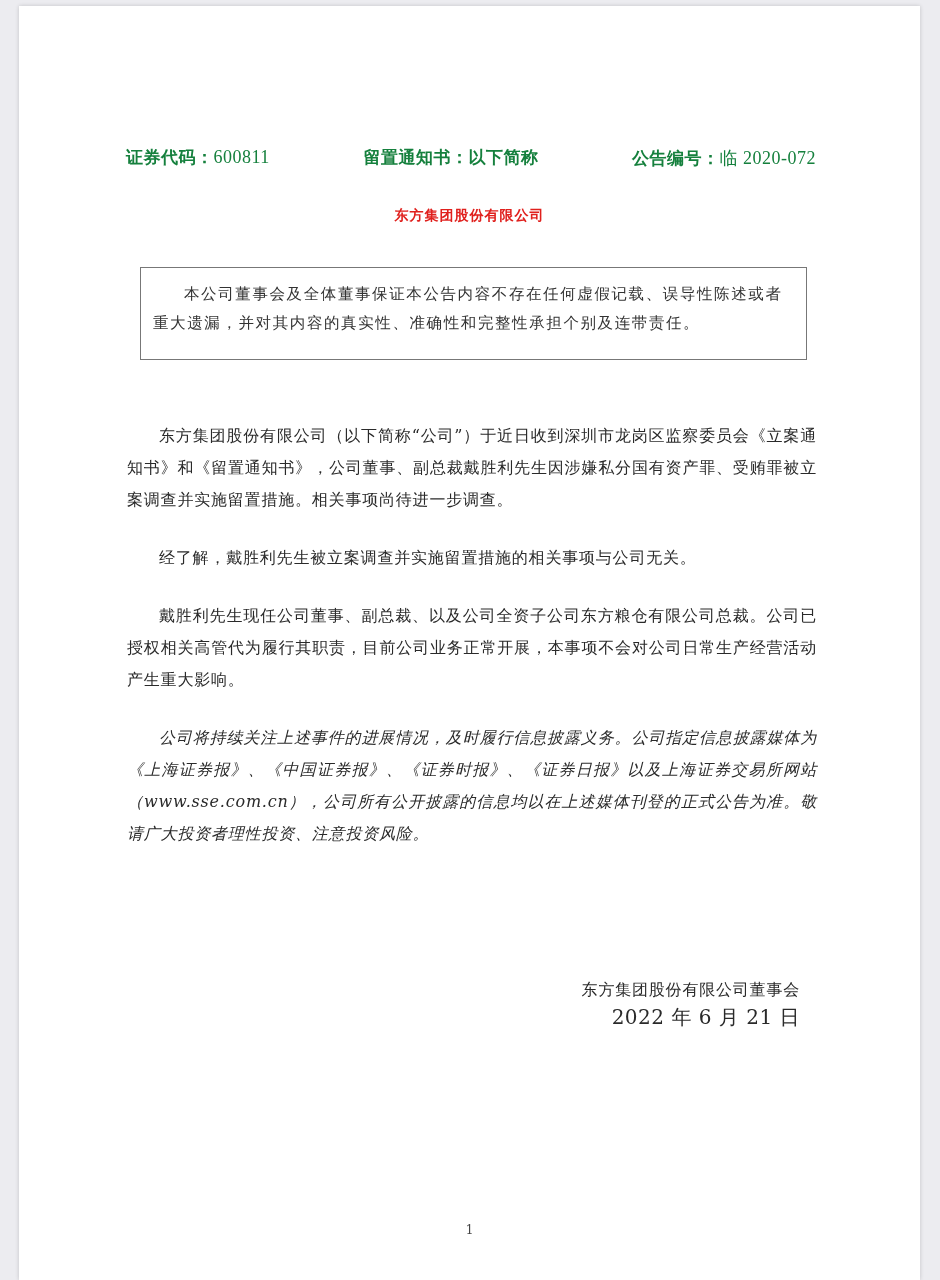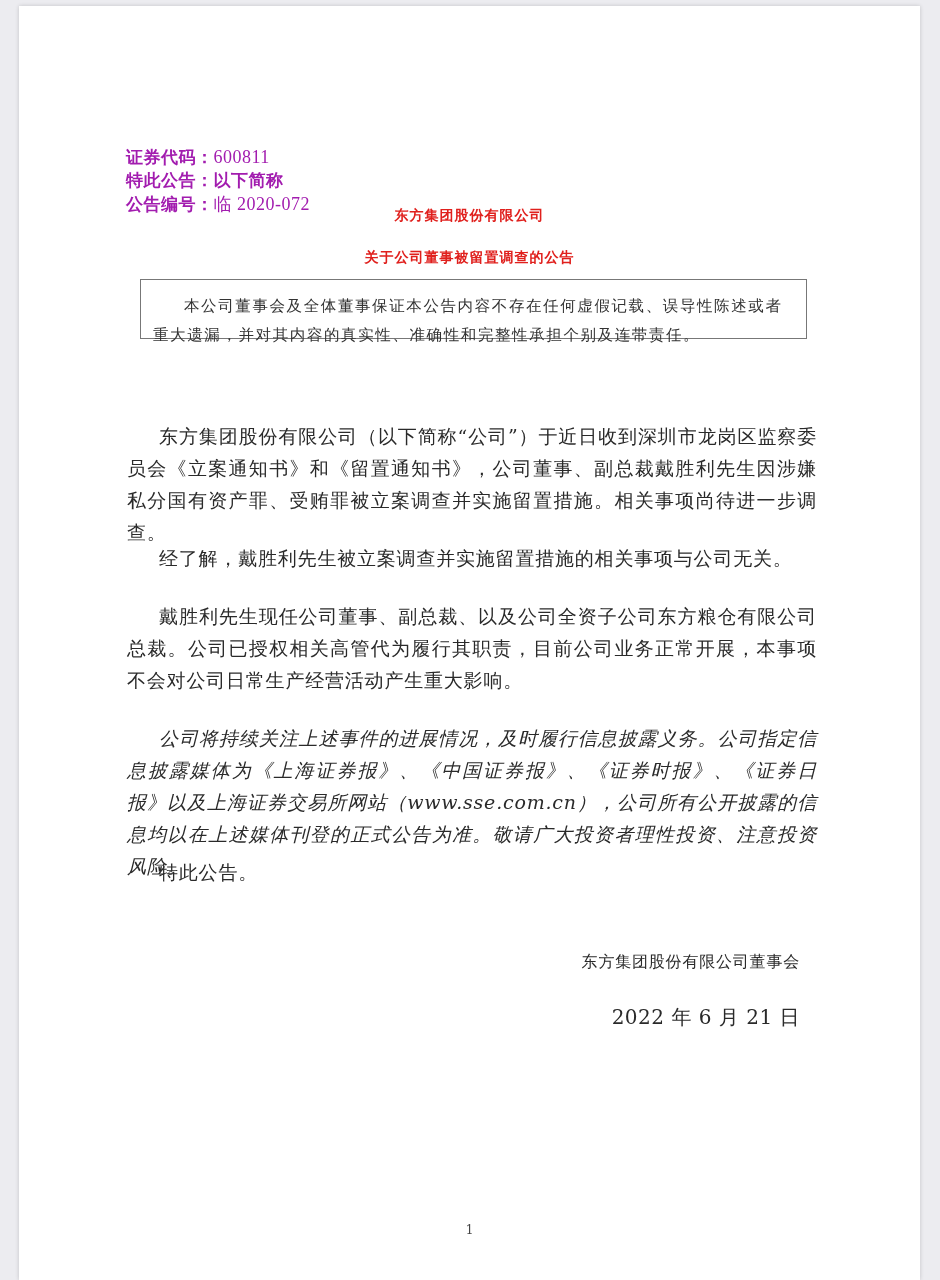--- a/index.html
+++ b/index.html
@@ -17,100 +17,95 @@
       width: 901px; height: 1274px;
       background: #ffffff;
       box-shadow: 0 0 4px rgba(0,0,0,0.18);
     }
     .meta-row {
       position: absolute;
       top: 140px; left: 107px; width: 690px;
       font-size: 17px;
       font-family: "DejaVu Sans", "Liberation Sans", sans-serif;
       font-weight: bold;
-      color: #a21caf;
+      color: #15803d;
       display: flex; justify-content: space-between;
       letter-spacing: 0.5px;
-      flex-direction: column;
     }
     .meta-row .num { font-family: "Liberation Serif", serif; font-weight: normal; font-size: 18px; }
     .title {
       position: absolute; left: 0; width: 901px; text-align: center;
       font-family: "DejaVu Sans", "Liberation Sans", sans-serif;
       font-weight: bold; color: #e0201d; font-size: 14px; letter-spacing: 1px;
     }
     .title.t1 { top: 201px; }
     .title.t2 { top: 243px; }
     .notice-box {
       position: absolute;
-      left: 121px; top: 273px; width: 667px; height: 60px;
+      left: 121px; top: 261px; width: 667px; height: 93px;
       border: 1px solid #777;
       box-sizing: border-box;
       padding: 12px 10px 0 12px;
       font-size: 15.5px; line-height: 29px; letter-spacing: 1.6px;
       font-family: "DejaVu Serif", serif;
       color: #333;
     }
     .notice-box p { margin: 0; text-indent: 31px; }
     .body-text {
       position: absolute; left: 108px; width: 690px;
-      font-size: 19px; line-height: 32px; letter-spacing: 0.8px;
+      font-size: 16px; line-height: 32px; letter-spacing: 0.8px;
       color: #2a2a2a;
       font-family: "DejaVu Serif", serif;
     }
     .body-text p { margin: 0; text-indent: 32px; text-align: justify; }
     .p1 { top: 414px; }
     .p2 { top: 536px; }
     .p3 { top: 594px; }
     .p4 { top: 716px; font-style: italic; }
     .p5 { top: 850px; }
     .signature {
-      position: absolute; right: 120px; top: 946px;
+      position: absolute; right: 120px; top: 974px;
       font-size: 16px; letter-spacing: 0.8px; text-align: right; color: #2a2a2a;
     }
     .date {
       position: absolute; right: 120px; top: 998px;
       font-size: 20px; letter-spacing: 0.5px; text-align: right; color: #2a2a2a;
     }
     .page-number {
       position: absolute; left: 0; width: 901px; top: 1217px;
       text-align: center; font-size: 12px; color: #444;
     }
   </style>
 </head>
 <body>
 
 <div class="page">
 
   <div class="meta-row">
     <span><span>证券代码：</span><span class="num">600811</span></span>
-    <span><span>特此公告：</span><span>以下简称</span></span>
+    <span><span>留置通知书：</span><span>以下简称</span></span>
     <span><span>公告编号：</span><span class="num">临 2020-072</span></span>
   </div>
 
   <div class="title t1">东方集团股份有限公司</div>
-  <div class="title t2">关于公司董事被留置调查的公告</div>
 
   <div class="notice-box">
     <p>本公司董事会及全体董事保证本公告内容不存在任何虚假记载、误导性陈述或者重大遗漏，并对其内容的真实性、准确性和完整性承担个别及连带责任。</p>
   </div>
 
   <div class="body-text p1">
       <p>东方集团股份有限公司（以下简称“公司”）于近日收到深圳市龙岗区监察委员会《立案通知书》和《留置通知书》，公司董事、副总裁戴胜利先生因涉嫌私分国有资产罪、受贿罪被立案调查并实施留置措施。相关事项尚待进一步调查。</p>
     </div>
   <div class="body-text p3">
       <p>戴胜利先生现任公司董事、副总裁、以及公司全资子公司东方粮仓有限公司总裁。公司已授权相关高管代为履行其职责，目前公司业务正常开展，本事项不会对公司日常生产经营活动产生重大影响。</p>
     </div>
   <div class="body-text p2">
       <p>经了解，戴胜利先生被立案调查并实施留置措施的相关事项与公司无关。</p>
     </div>
   <div class="body-text p4">
       <p>公司将持续关注上述事件的进展情况，及时履行信息披露义务。公司指定信息披露媒体为《上海证券报》、《中国证券报》、《证券时报》、《证券日报》以及上海证券交易所网站（www.sse.com.cn），公司所有公开披露的信息均以在上述媒体刊登的正式公告为准。敬请广大投资者理性投资、注意投资风险。</p>
     </div>
-  <div class="body-text p5">
-      <p>特此公告。</p>
-    </div>
 
   <div class="signature">东方集团股份有限公司董事会</div>
   <div class="date">2022 年 6 月 21 日</div>
 
   <div class="page-number">1</div>
 </div>
 
 </body></html>

